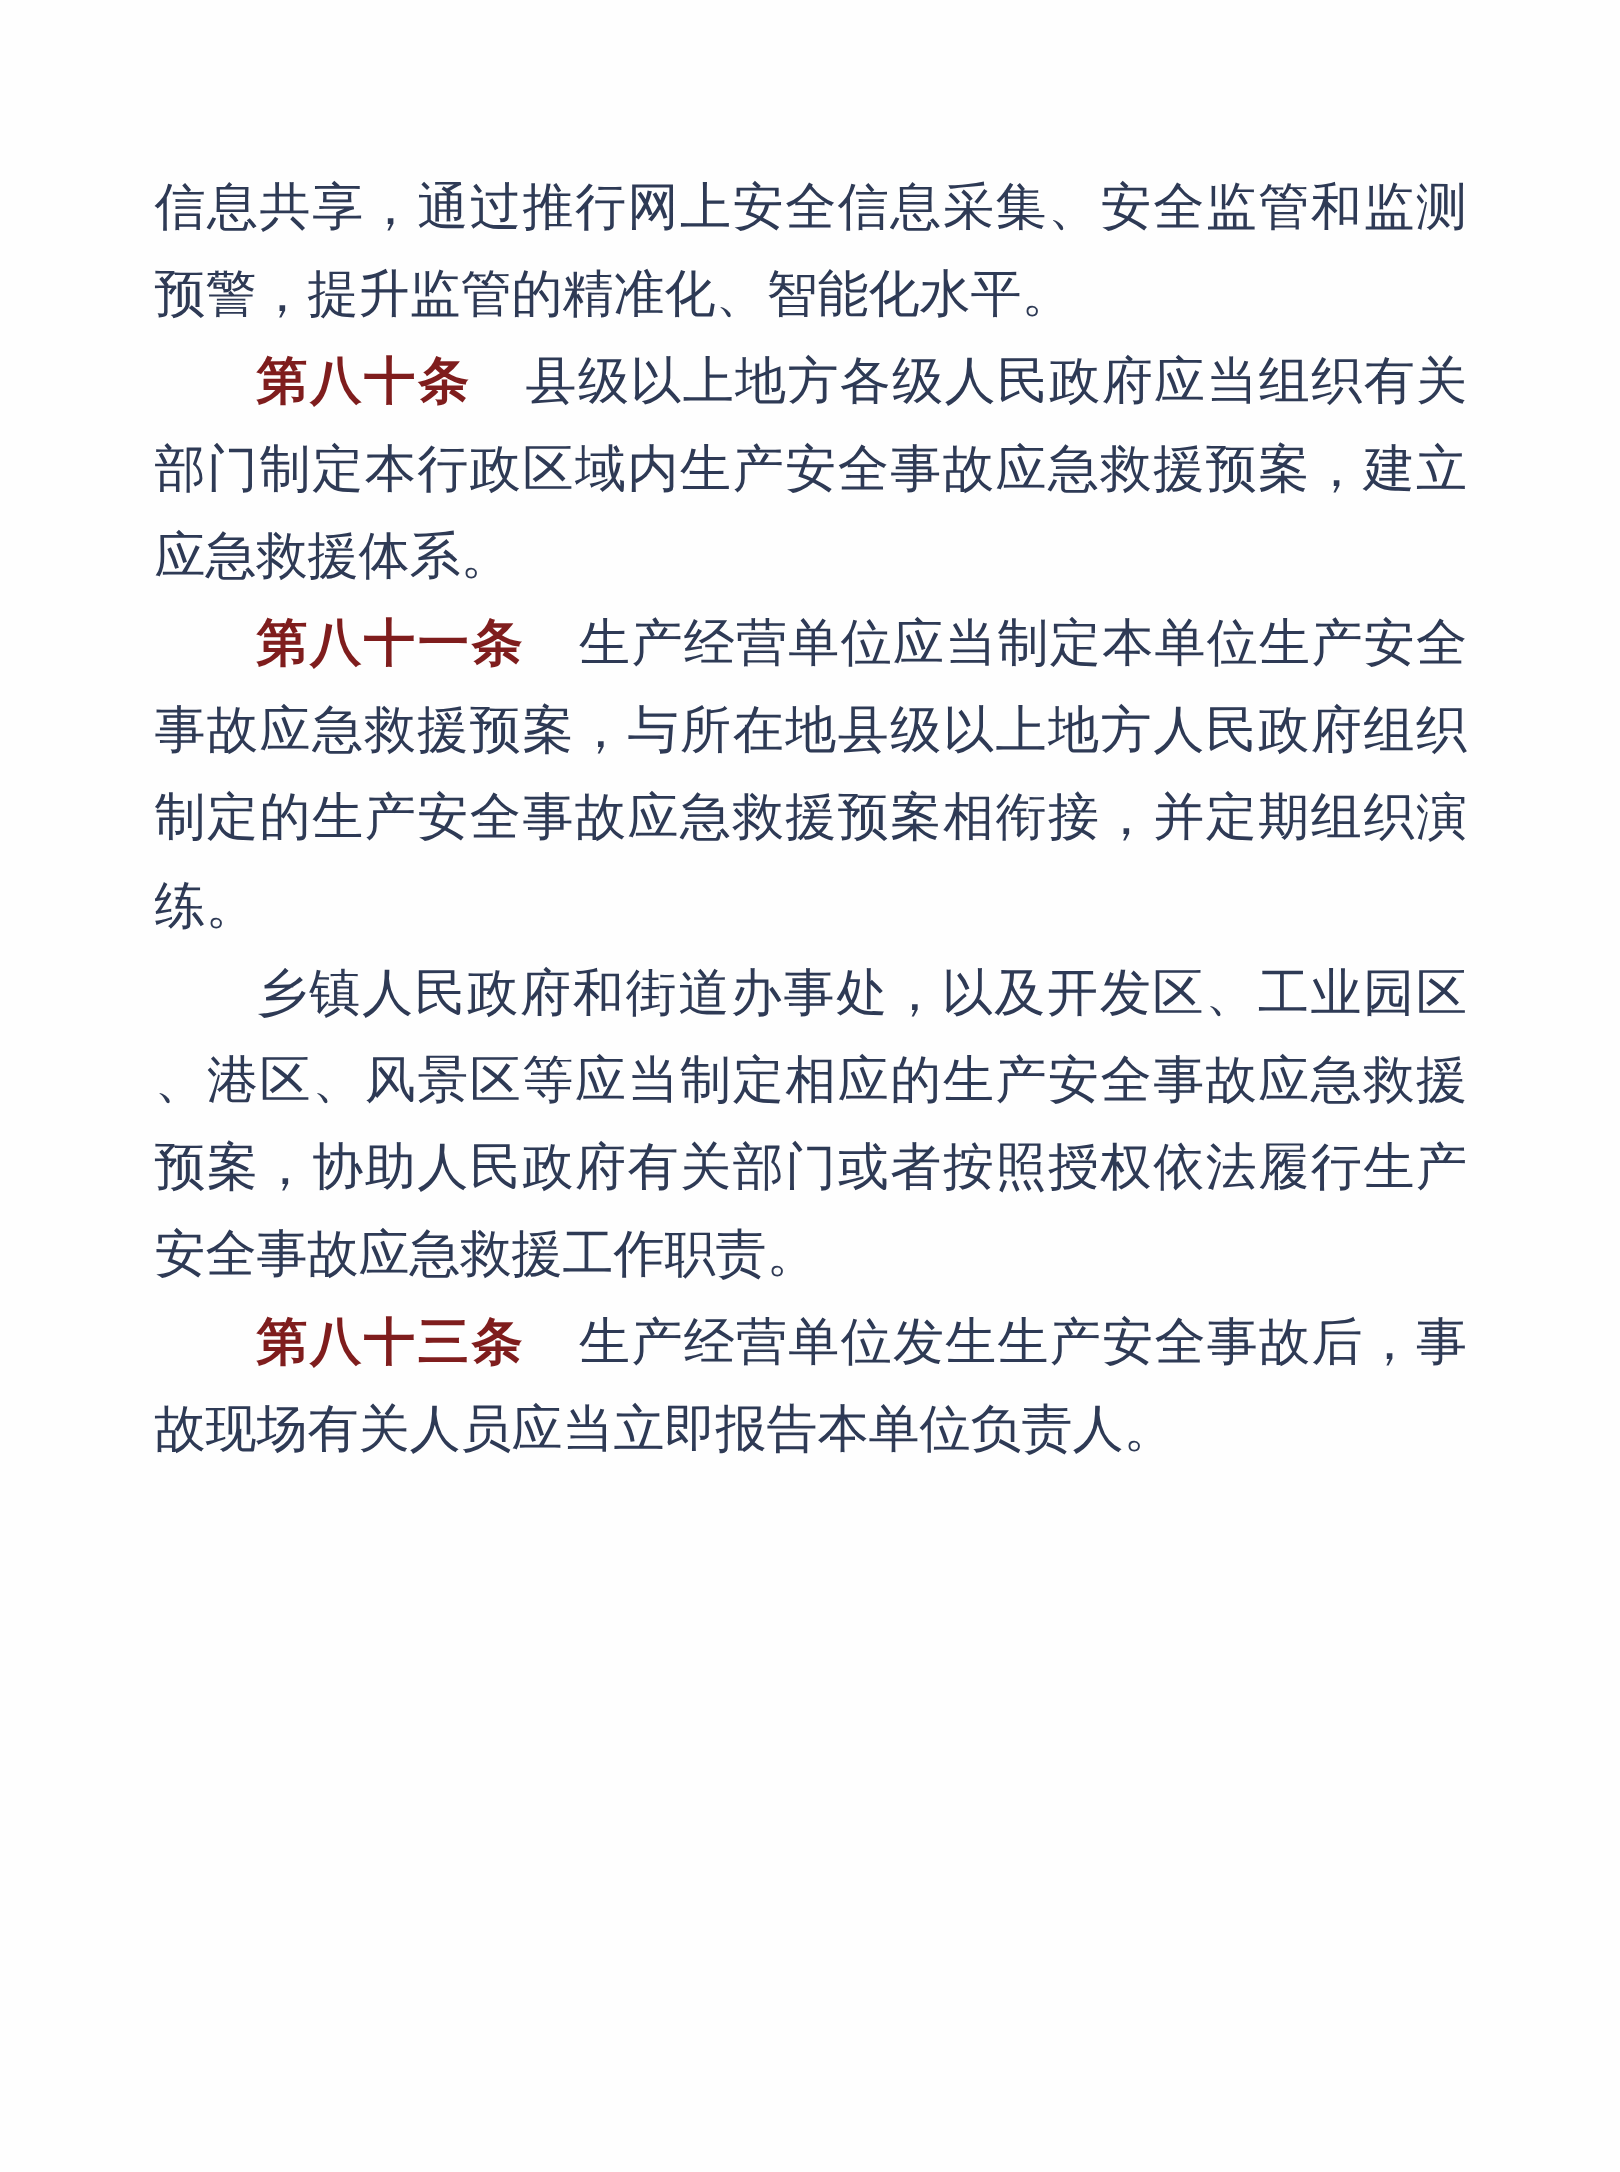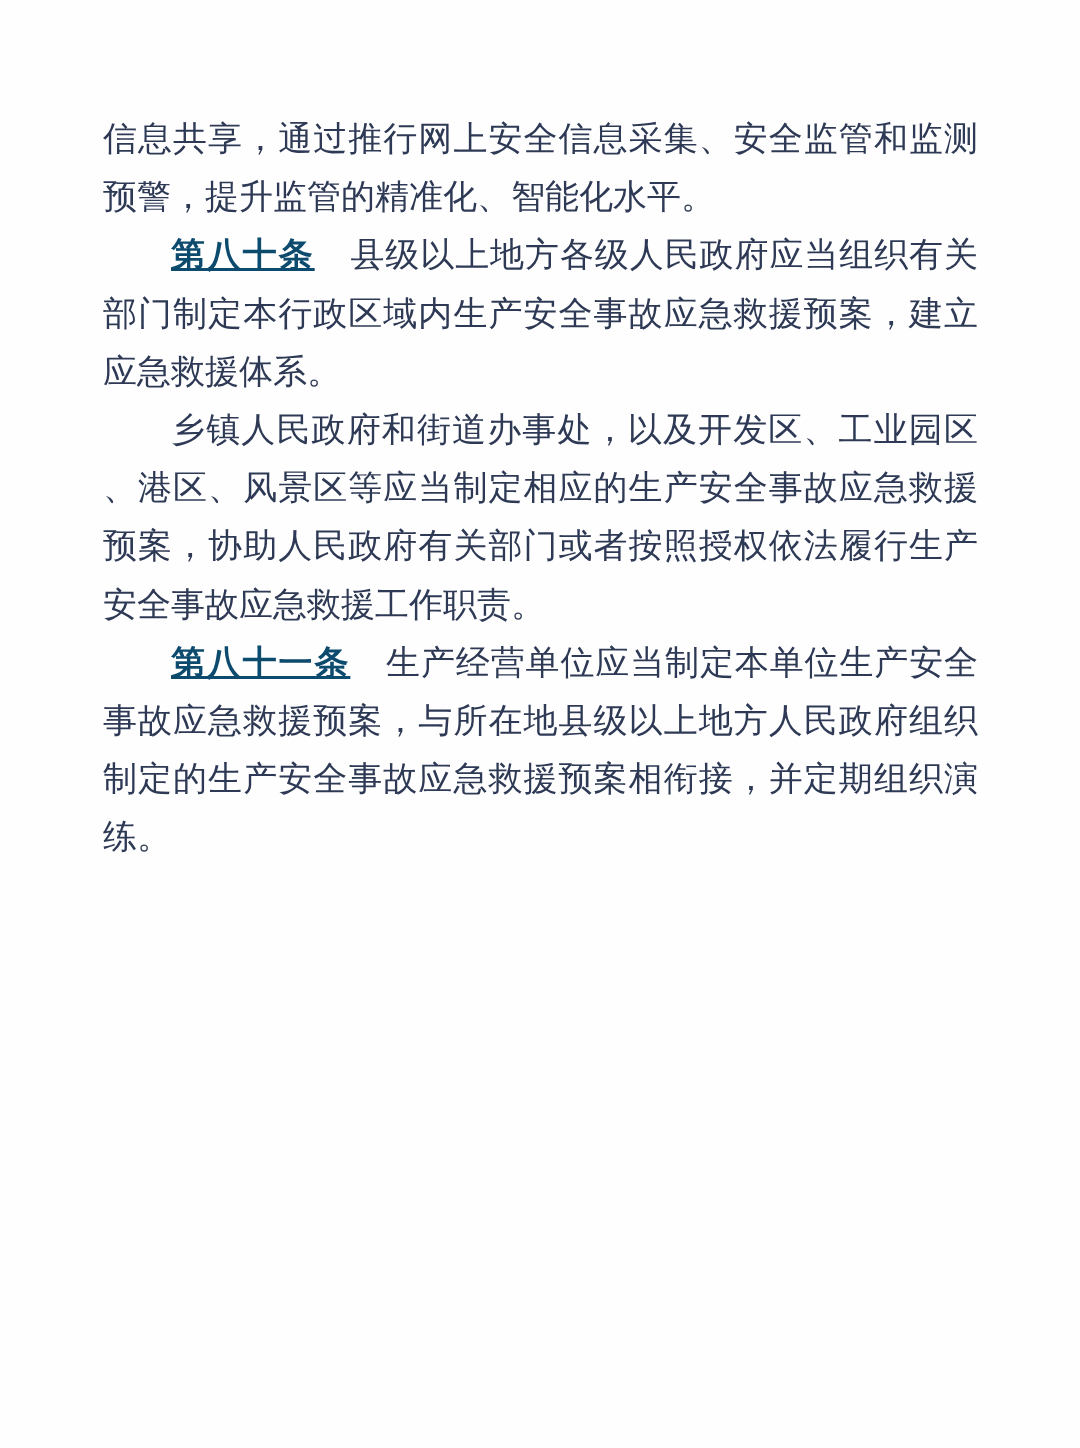--- a/index.html
+++ b/index.html
@@ -40,44 +40,44 @@
     padding: 0;
   }
   .para.indent {
     text-indent: 2em;
   }
   .para.no-indent {
     text-indent: 0;
   }
   .article-num {
     font-weight: 700;
-    color: #0c4a6e;
+    color: #7f1d1d;
     margin-right: 1.05em;
     letter-spacing: 1px;
-    text-decoration: underline;
   }
   .article-num:empty {
     display: none;
     margin-right: 0;
   }
   .para-text {
     color: #2e3a55;
   }
 </style>
 </head>
 <body>
 
 <div class="page">
   <div class="text-block">
 
     <p class="para no-indent"><span class="para-text">信息共享，通过推行网上安全信息采集、安全监管和监测预警，提升监管的精准化、智能化水平。</span></p>
 
     <p class="para indent"><span class="article-num">第八十条</span><span class="para-text">县级以上地方各级人民政府应当组织有关部门制定本行政区域内生产安全事故应急救援预案，建立应急救援体系。</span></p>
 
+    <p class="para indent"><span class="article-num">第八十一条</span><span class="para-text">生产经营单位应当制定本单位生产安全事故应急救援预案，与所在地县级以上地方人民政府组织制定的生产安全事故应急救援预案相衔接，并定期组织演练。</span></p>
+
     <p class="para indent"><span class="para-text">乡镇人民政府和街道办事处，以及开发区、工业园区、港区、风景区等应当制定相应的生产安全事故应急救援预案，协助人民政府有关部门或者按照授权依法履行生产安全事故应急救援工作职责。</span></p>
-
-    <p class="para indent"><span class="article-num">第八十一条</span><span class="para-text">生产经营单位应当制定本单位生产安全事故应急救援预案，与所在地县级以上地方人民政府组织制定的生产安全事故应急救援预案相衔接，并定期组织演练。</span></p>
 
 
 
+    <p class="para indent"><span class="article-num">第八十三条</span><span class="para-text">生产经营单位发生生产安全事故后，事故现场有关人员应当立即报告本单位负责人。</span></p>
 
   </div>
 </div>
 
 </body></html>

